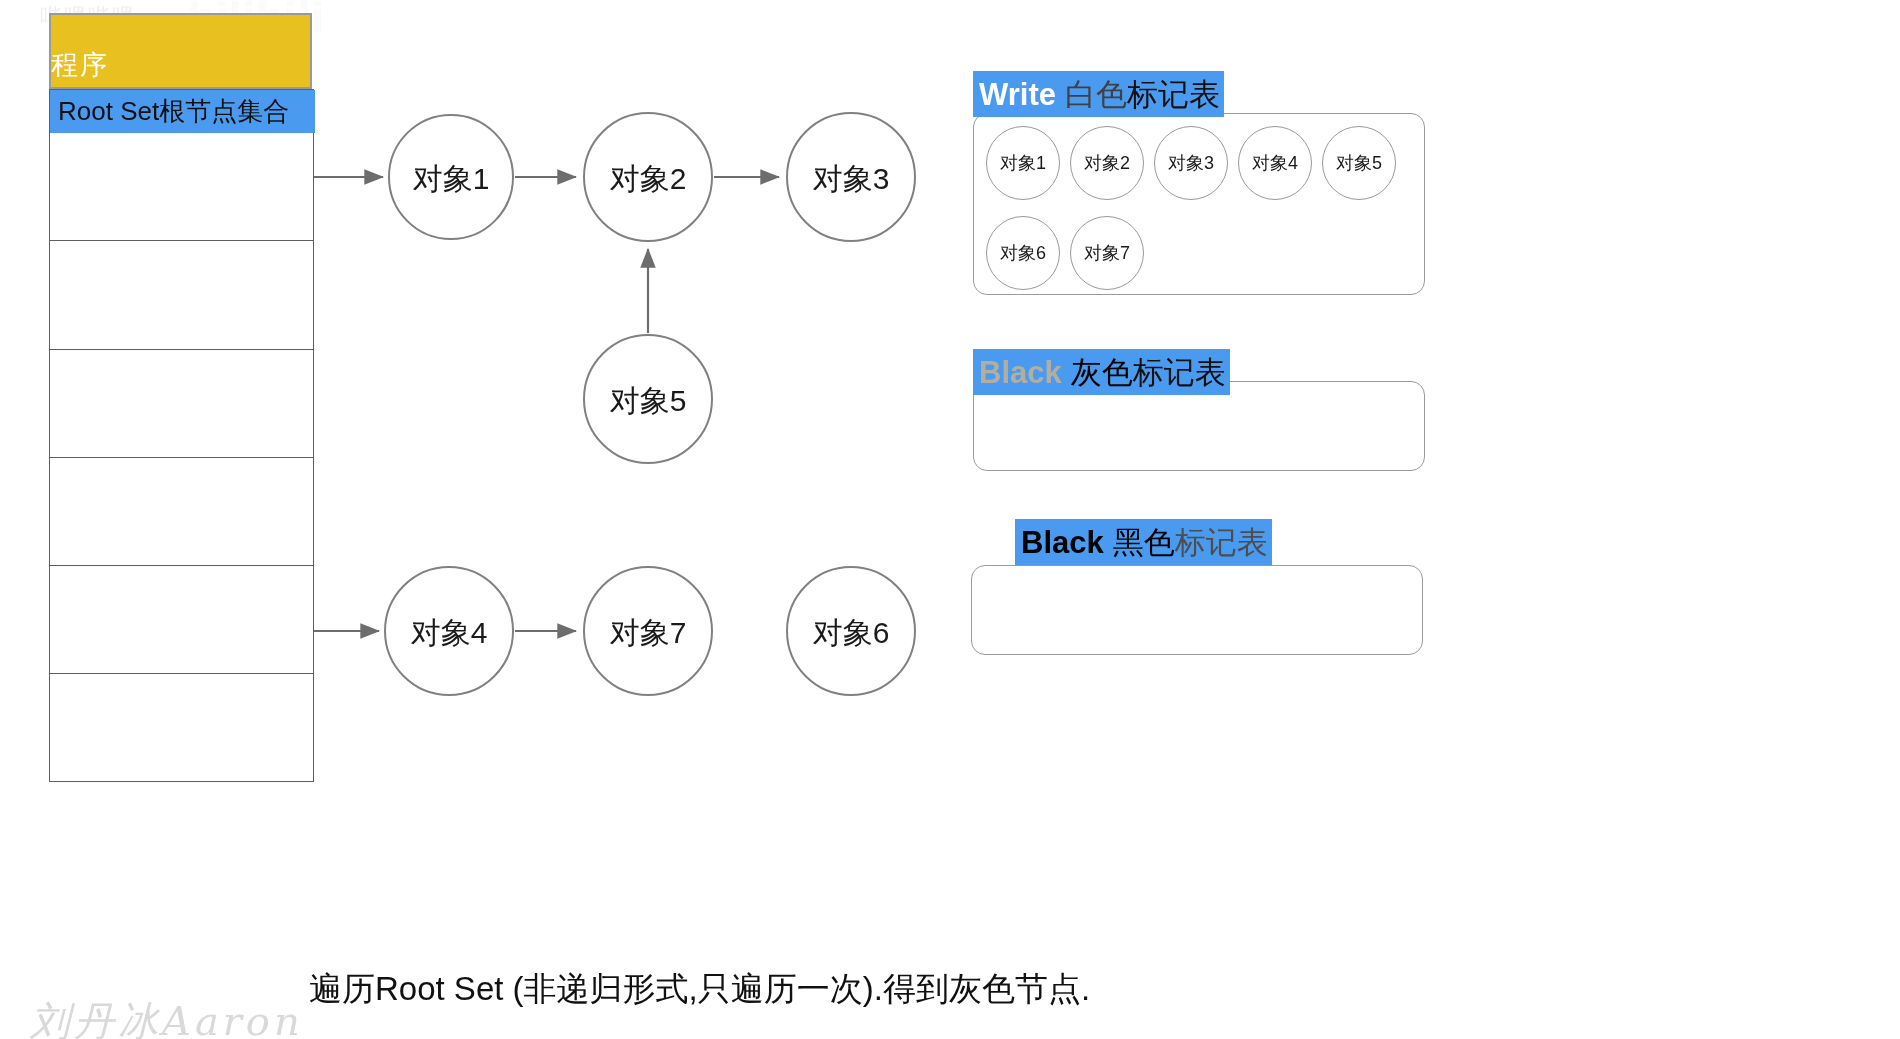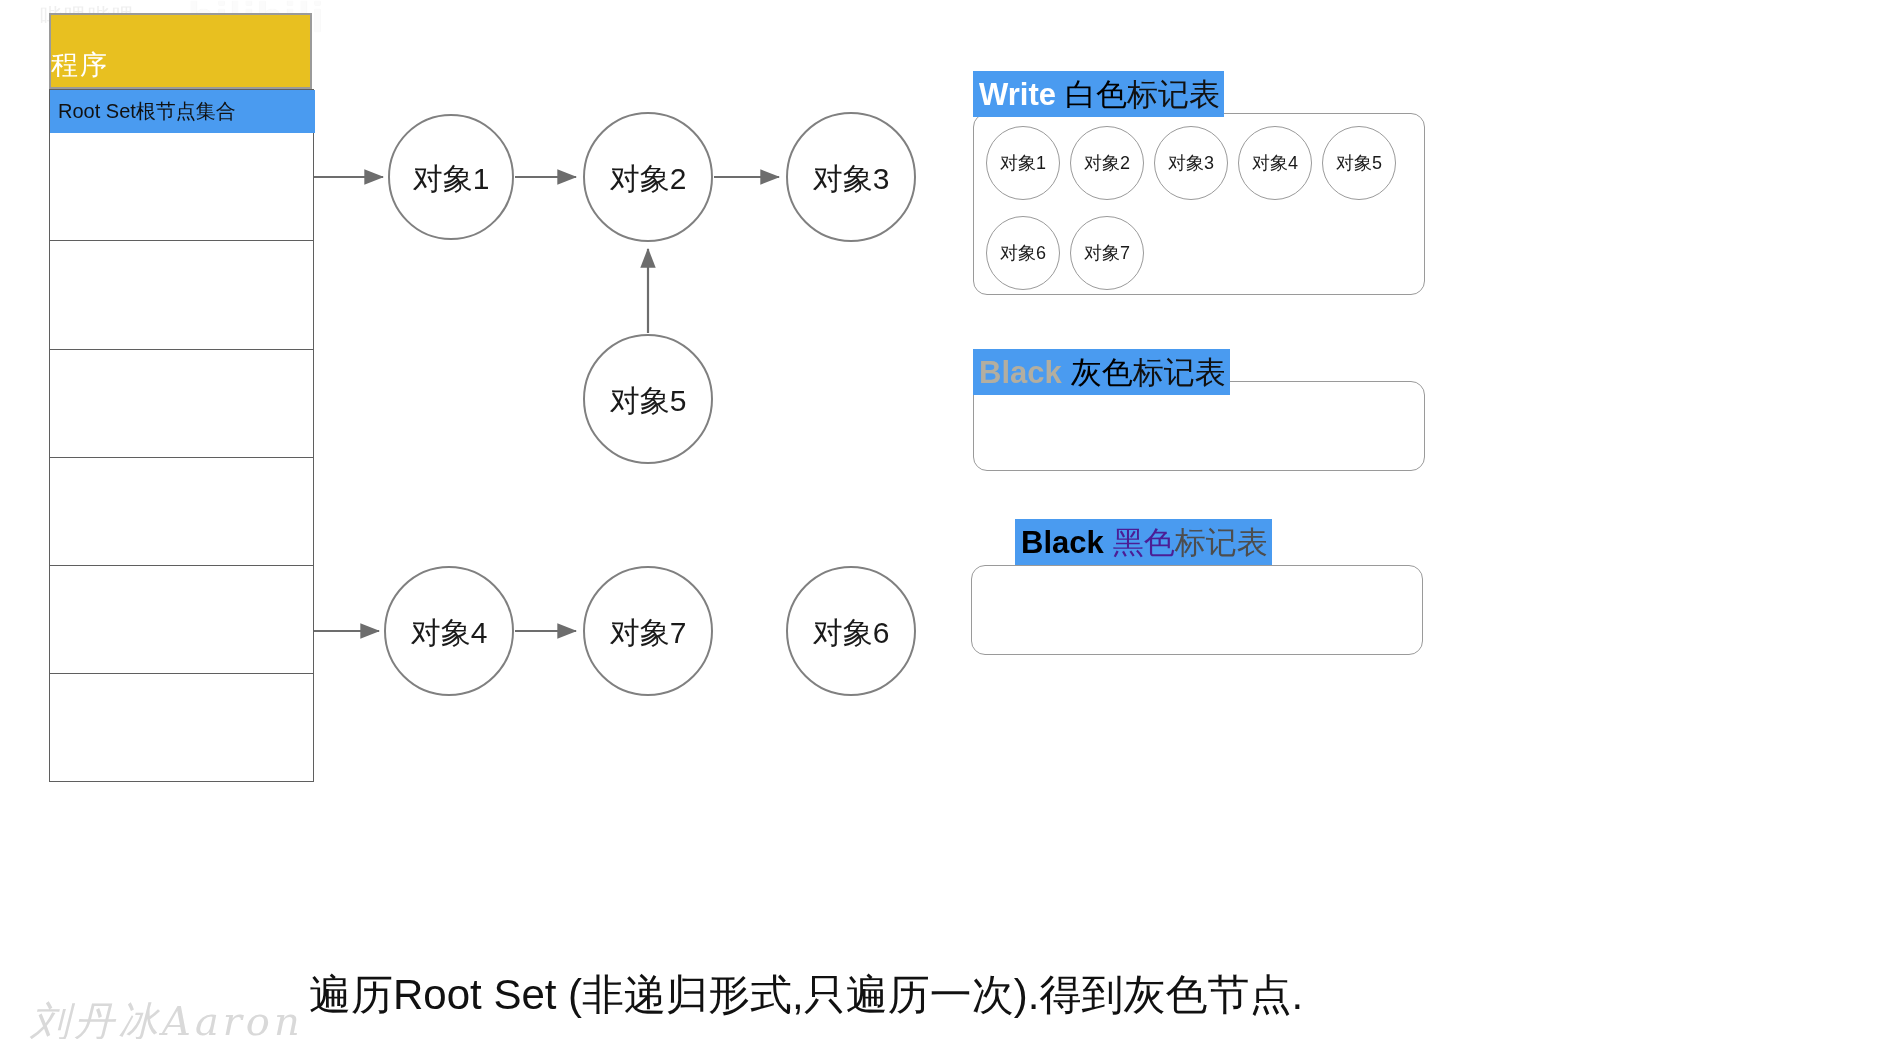--- a/index.html
+++ b/index.html
@@ -98,21 +98,21 @@
     top: 0;
     width: 265px;
     height: 43px;
     background: #4a9bf0;
     box-sizing: border-box;
     display: flex;
     align-items: center;
   }
   .rootset-header-label {
     color: #111111;
-    font-size: 20px;
+    font-size: 26px;
     padding-left: 8px;
     white-space: nowrap;
   }
   .rootset-rows {
     position: absolute;
     left: 0;
     top: 43px;
     width: 100%;
     height: 650px;
   }
@@ -186,21 +186,21 @@
     font-size: 18px;
     color: #1a1a1a;
     box-sizing: border-box;
   }
 
   
   .caption {
     position: absolute;
     left: 309px;
     top: 967px;
-    font-size: 42px;
+    font-size: 33px;
     color: #111111;
     white-space: nowrap;
     letter-spacing: 0px;
   }
 </style>
 </head>
 <body>
 
 <div id="stage">
 
@@ -270,21 +270,21 @@
           <circle cx="851" cy="631" r="64" class="node-circle"></circle>
           <text x="851" y="632" class="node-text">对象6</text>
         </g>
       </g>
   </svg>
 
   <div class="mark-group">
     <div class="mark-title" style="left:973px; top:71px; min-width:232px;">
       <span class="t-en" style="color:#ffffff">Write</span>
       <span class="t-sp"></span>
-      <span style="color:#000000">白色</span>
+      <span style="color:#404040">白色</span>
       <span style="color:#111111">标记表</span>
     </div>
     <div class="mark-body" style="left:973px; top:113px; width:452px; height:182px;">
       <div class="chip-row" id="white-row1" style="gap:10px; padding:12px 0 0 12px;">
           <div class="chip">对象1</div>
           <div class="chip">对象2</div>
           <div class="chip">对象3</div>
           <div class="chip">对象4</div>
           <div class="chip">对象5</div>
         </div>
@@ -304,21 +304,21 @@
     </div>
     <div class="mark-body" style="left:973px; top:381px; width:452px; height:90px;">
       <div class="chip-row" id="grey-row1" style="gap:10px; padding:8px 0 0 12px;"></div>
     </div>
   </div>
 
   <div class="mark-group">
     <div class="mark-title" style="left:971px; top:519px; min-width:238px;margin-left:44px;">
       <span class="t-en" style="color:#000000">Black</span>
       <span class="t-sp"></span>
-      <span style="color:#4c1d95">黑色</span>
+      <span style="color:#000000">黑色</span>
       <span style="color:#4d4d4d">标记表</span>
     </div>
     <div class="mark-body" style="left:971px; top:565px; width:452px; height:90px;">
       <div class="chip-row" id="black-row1" style="gap:10px; padding:8px 0 0 12px;"></div>
     </div>
   </div>
 
   <div class="caption">遍历Root Set (非递归形式,只遍历一次).得到灰色节点.</div>
 
   <div class="wm-bottom">刘丹冰Aaron</div>

